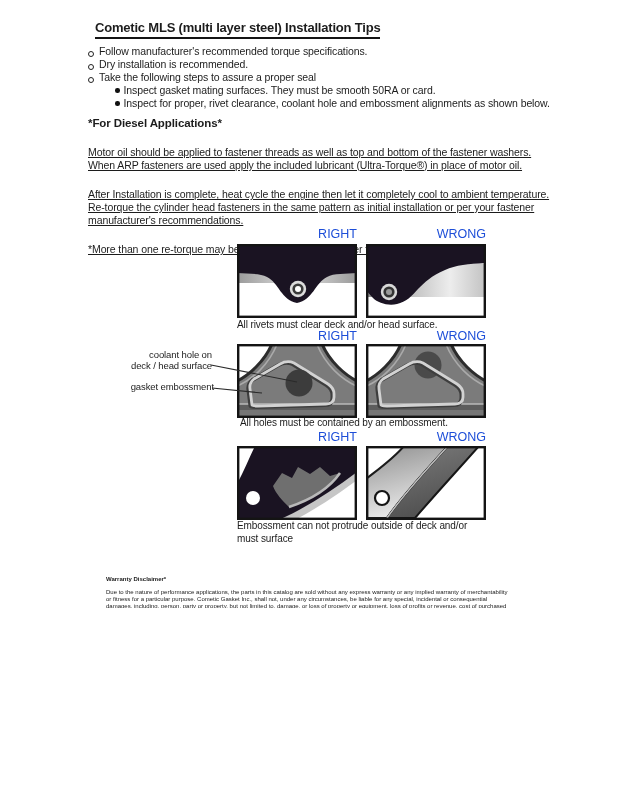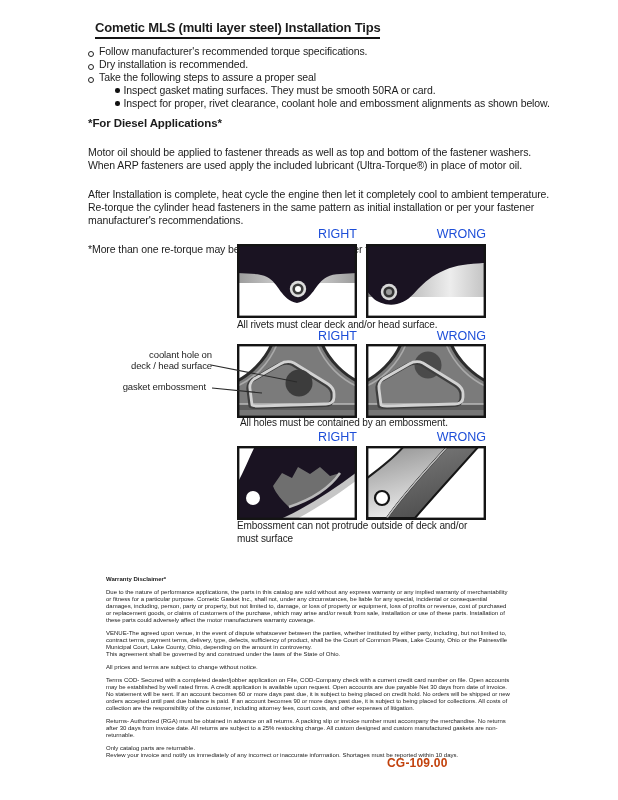--- a/index.html
+++ b/index.html
@@ -1,35 +1,35 @@
 <!DOCTYPE html>
 <html><head>
 <meta charset="utf-8">
 <style>
   html,body{margin:0;padding:0;background:#ffffff;}
   #page{
-    position:relative;width:618px;height:800px;background:#ffffff;overflow:hidden;
+    position:relative;width:618px;height:608px;background:#ffffff;overflow:hidden;
     font-family:"Liberation Sans","DejaVu Sans",sans-serif;color:#1c1c1c;
   }
   .abs{position:absolute;}
   
   #title{
     left:95px;top:20px;font-size:13px;font-weight:bold;letter-spacing:-0.2px;
     border-bottom:2px solid #141414;padding-bottom:2px;white-space:nowrap;
   }
   
   #bullets{left:88px;top:45px;width:500px;font-size:10.5px;line-height:13px;letter-spacing:-0.1px;}
   .brow{display:flex;align-items:center;}
   .bmark{flex:0 0 auto;width:4px;height:4px;border:1px solid #222;border-radius:50%;margin:4px 5px 0 0;}
   .srow{display:flex;align-items:flex-start;margin-left:27px;}
   .smark{flex:0 0 auto;width:4.5px;height:4.5px;background:#111;border-radius:50%;margin:4px 4px 0 0;}
   
   #diesel{left:88px;top:117px;width:462px;font-size:10.5px;line-height:13px;letter-spacing:-0.1px;}
   #diesel .dh{font-size:11.5px;font-weight:bold;margin:0 0 7px 0;}
-  #diesel p{margin:16px 0 9px 0;}
+  #diesel p{margin:16px 0 9px 0;text-decoration:underline;}
   
   .dlabel{width:120px;text-align:right;font-size:12.5px;color:#1d4ed8;white-space:nowrap;}
   .caption{font-size:10px;line-height:12.5px;letter-spacing:-0.1px;color:#1c1c1c;}
   .ann{font-size:9.5px;line-height:11px;text-align:right;color:#1c1c1c;letter-spacing:-0.1px;}
   svg.diag{display:block;}
   
   #disclaimer{left:106px;top:576px;width:407px;font-size:6px;line-height:7px;color:#222;}
   #disclaimer .wh{font-weight:bold;margin:0 0 6px 0;}
   #disclaimer p{margin:0 0 6px 0;}
   #disclaimer p.tight{margin:0;}
@@ -112,21 +112,21 @@
 
   <div class="abs caption" style="left:237px;top:319px;white-space:nowrap;">All rivets must clear deck and/or head surface.</div>
 
   <div class="abs dlabel" style="left:237px;top:329px;">RIGHT</div>
   <div class="abs dlabel" style="left:366px;top:329px;">WRONG</div>
 
   <div class="abs ann" style="left:84px;top:349px;width:128px;">
     <div>coolant hole on</div>
     <div>deck / head surface</div>
   </div>
-  <div class="abs ann" style="left:80px;top:381px;width:126px;">gasket embossment</div>
+  <div class="abs ann" style="left:88px;top:381px;width:126px;">gasket embossment</div>
 
   <svg class="abs diag" style="left:237px;top:344px;" width="120" height="74" viewBox="0 0 120 74">
     <rect x="0" y="0" width="120" height="74" fill="#7b7b7b"></rect>
     <circle cx="-34" cy="-30" r="80" fill="none" stroke="#aaaaaa" stroke-width="1.6"></circle>
     <circle cx="154" cy="-30" r="80" fill="none" stroke="#aaaaaa" stroke-width="1.6"></circle>
     <circle cx="-34" cy="-30" r="75" fill="#ffffff" stroke="#2c2c2c" stroke-width="3"></circle>
     <circle cx="154" cy="-30" r="75" fill="#ffffff" stroke="#2c2c2c" stroke-width="3"></circle>
     <rect x="0" y="60" width="120" height="14" fill="#5d5d5d"></rect>
     <rect x="0" y="66" width="120" height="8" fill="#757575"></rect>
     <line x1="0" y1="60" x2="120" y2="60" stroke="#b8b8b8" stroke-width="1.5"></line>

